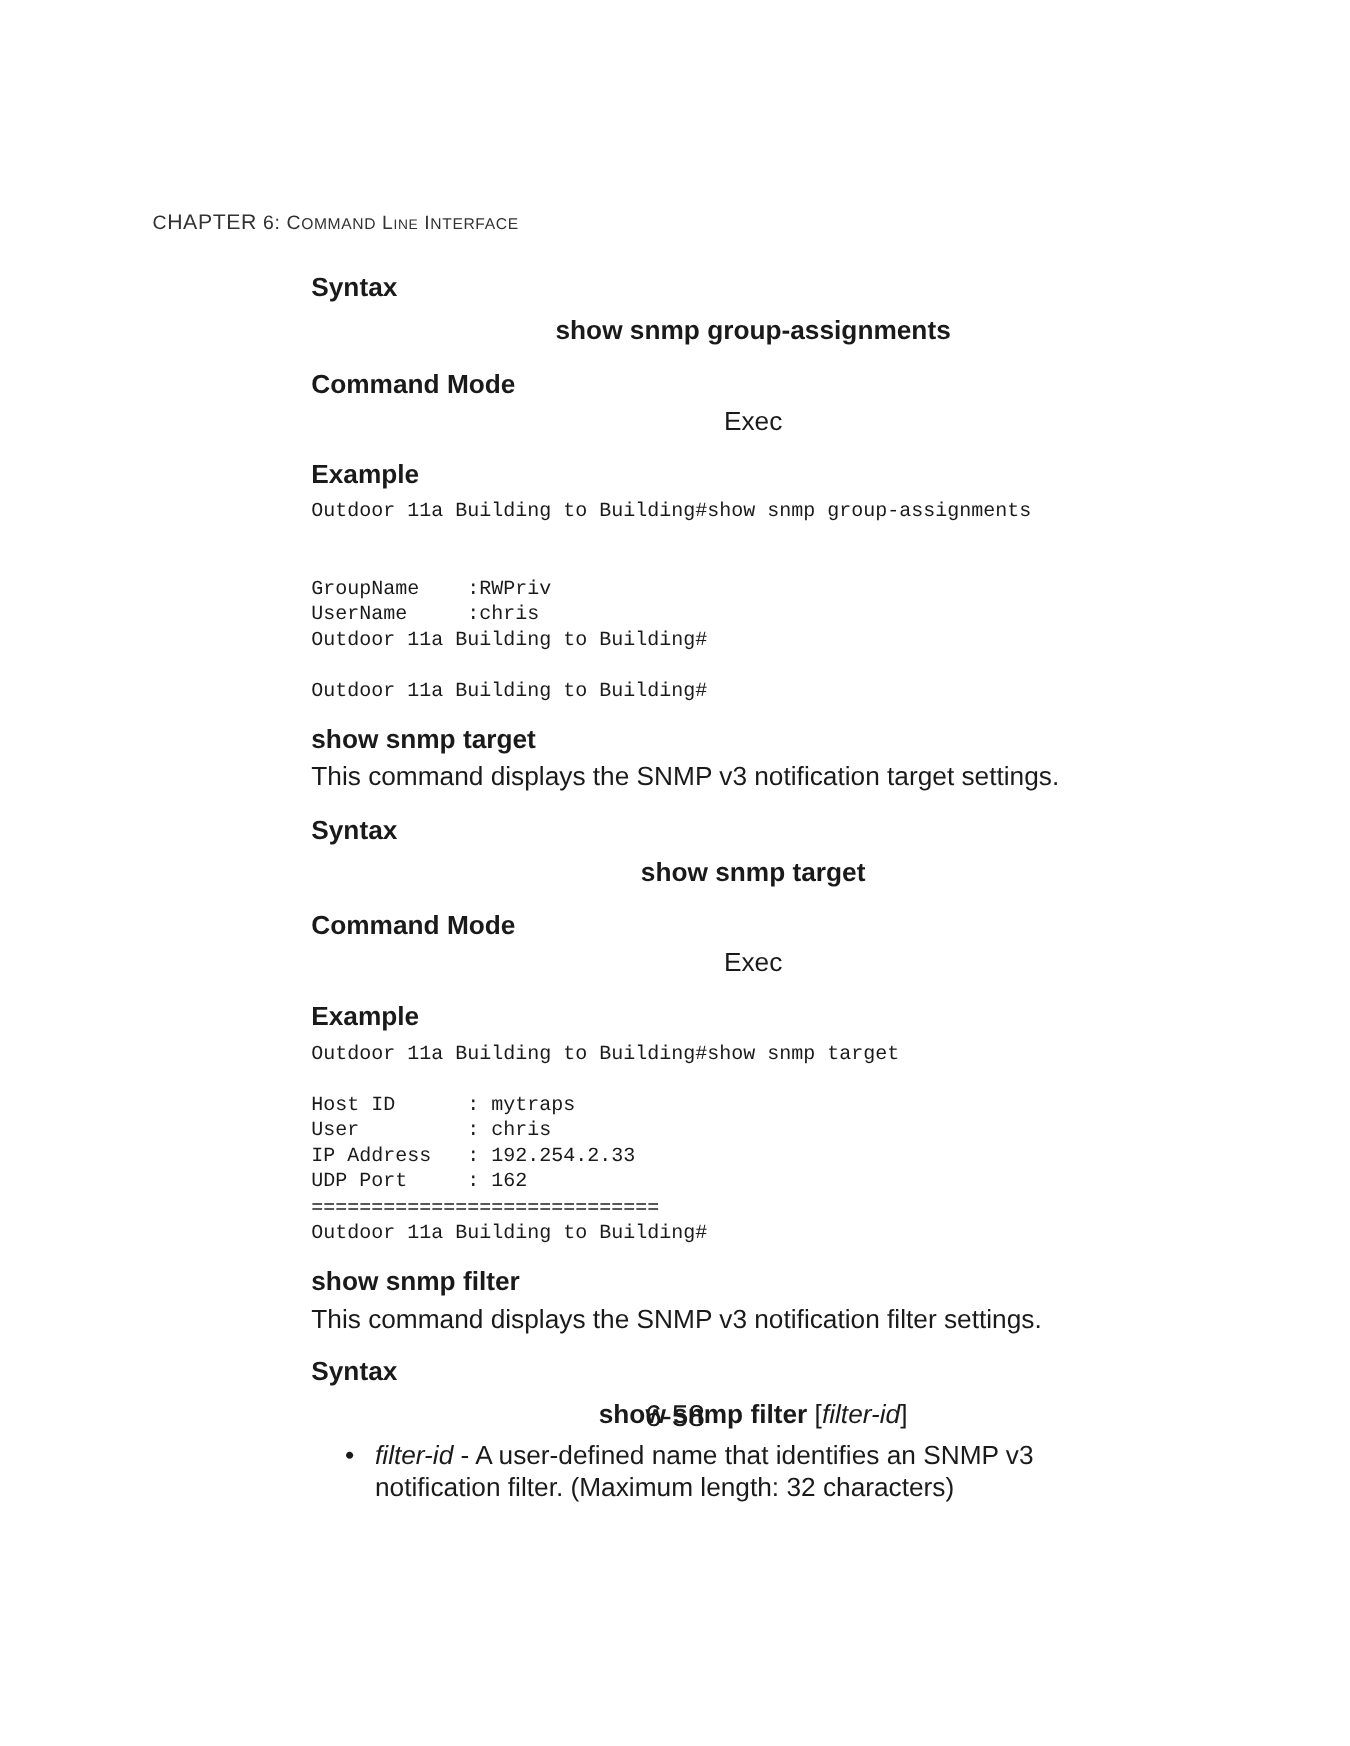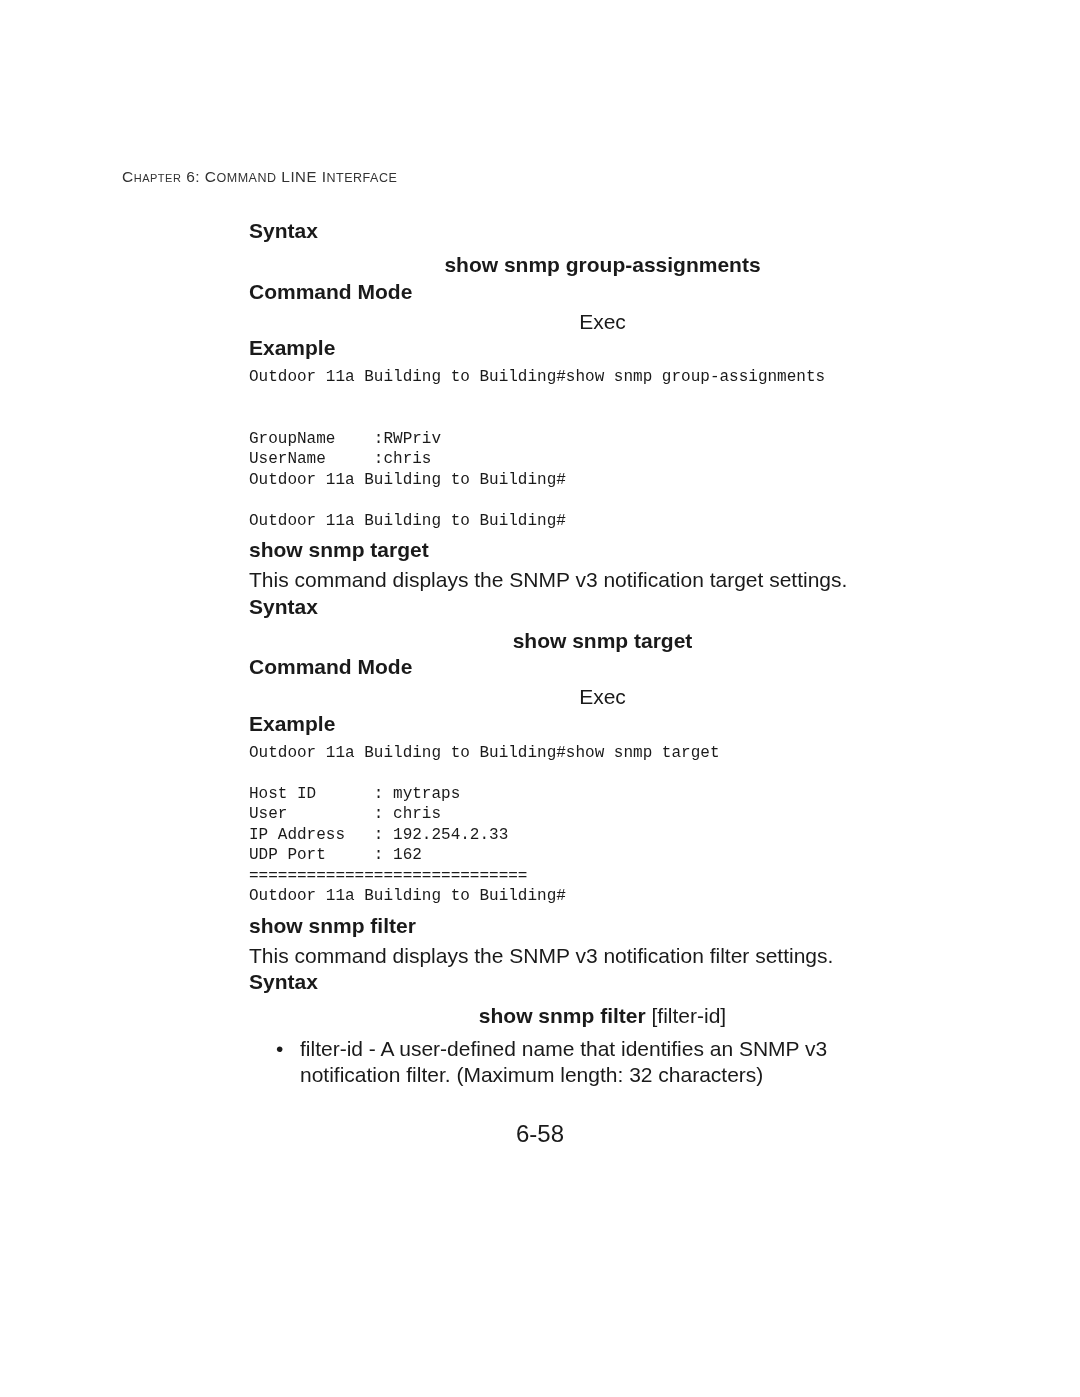--- a/index.html
+++ b/index.html
@@ -37,53 +37,53 @@
   .para{font-weight:400;margin-top:4px;}
   .mono{
     font-family:"Courier New",monospace;
     font-size:16px;
     white-space:pre;
     line-height:1.28;
     font-weight:400;
     margin-top:6px;
     margin-bottom:6px;
   }
-  .sec{}
+  .sec{margin-top:16px;}
   .sub{margin-top:8px;}
   .bullet{
     margin-left:27px;
     margin-top:6px;
     display:flex;
   }
   .bullet .dot{
     width:24px;
     flex:0 0 24px;
     font-size:21px;
   }
   .bullet .txt{flex:1;}
-  .italic{}
+  .italic{font-style:italic;}
   .syncmd{font-weight:700;}
   .bracket{font-weight:400;}
   .pagenum{
     position:absolute;
     left:0;
     width:1080px;
     top:1120px;
     text-align:center;
     font-size:24px;
     color:#1a1a1a;
   }
 </style>
 </head>
 <body>
 
 <div class="page">
 
   <div class="header">
-    <span><span>C</span><span style="font-size:11px">HAPTER</span><span> 6: C</span><span style="font-size:12.5px">OMMAND</span><span> L</span><span style="font-size:15px">INE</span><span> I</span><span style="font-size:12.5px">NTERFACE</span></span>
+    <span><span>C</span><span style="font-size:17px">HAPTER</span><span> 6: C</span><span style="font-size:12.5px">OMMAND</span><span> L</span><span style="font-size:11px">INE</span><span> I</span><span style="font-size:12.5px">NTERFACE</span></span>
   </div>
 
   <div class="content">
 
     <div class="bold">Syntax</div>
     <div class="indent1 bold sub">show snmp group-assignments</div>
 
     <div class="bold sec">Command Mode</div>
     <div class="indent1 para">Exec</div>
 

